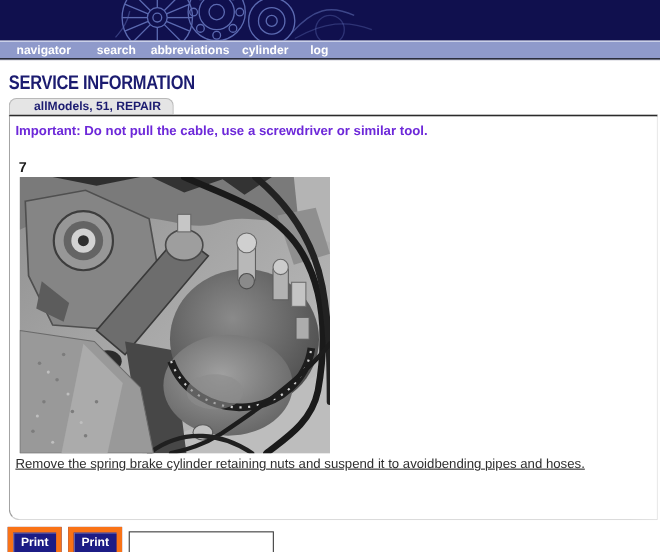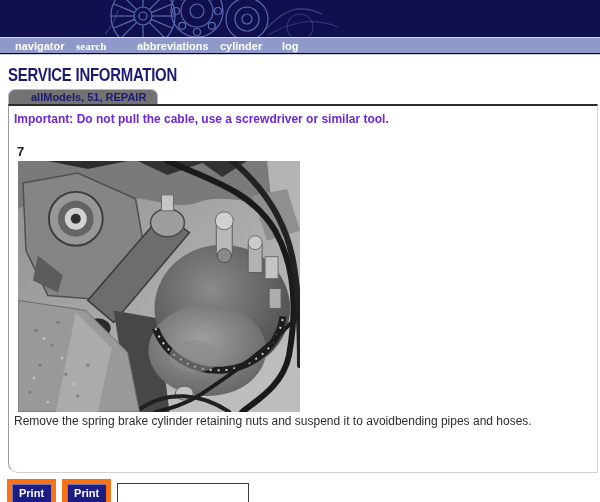--- a/index.html
+++ b/index.html
@@ -22,60 +22,60 @@
     border-top:1px solid #d9deef;
     border-bottom:1px solid #000000;
     box-shadow:0 1px 0 #cfcfda;
   }
   .nav-item {
     position:absolute; top:2px;
     color:#ffffff; font-size:11px; font-weight:bold;
     cursor:pointer; white-space:nowrap;
   }
   .nav-navigator { left:15px; }
-  .nav-search { left:76px;font-family:Liberation Serif, serif; }
+  .nav-search { left:88px; }
   .nav-abbreviations { left:137px; }
   .nav-settings { left:220px; }
   .nav-log { left:282px; }
 
   
   .page-title {
     margin:11px 0 3px 8px;
     font-size:18px; font-weight:bold; color:#1b1b70;
     letter-spacing:-0.3px;
     transform:scaleX(0.83); transform-origin:left center;
     white-space:nowrap;
   }
 
   
   .tab {
     margin-left:8px; width:150px; height:15px;
     border:1px solid #b8b8b8; border-bottom:none;
     border-radius:7px 7px 0 0;
     padding:1px 0 0 22px;
     font-size:11px; font-weight:bold; color:#1b1b70;
-    background:#737373; white-space:nowrap;
+    background:#e5e5e5; white-space:nowrap;
   }
 
   
   .panel {
     margin:0 2px 0 8px; height:369px;
     background:#ffffff;
     border-top:2px solid #2b2b2b;
     border-left:1px solid #9a9a9a;
     border-right:1px solid #dedede;
     border-bottom:1px solid #cfcfcf;
     border-radius:0 0 0 10px;
     padding:4px 4px 0 5px;
     position:relative;
   }
   .important-top { font-weight:bold; font-size:12px; color:#6d28d9; margin:2px 0 0 0; }
   .fig-num { font-weight:bold; font-size:13px; color:#1a1a1a; margin:18px 0 2px 3px; }
   .photo { display:block; margin-left:4px; width:282px; height:251px; background:#a8a8a8; }
-  .caption { font-size:12px; color:#2e2e2e; margin:2px 0 0 0; }
+  .caption { font-size:12px; color:#2e2e2e; margin:2px 0 0 0;text-decoration:underline; }
   .important-bottom { font-weight:bold; font-size:12.5px; color:#0e0e0e; margin:14px 0 0 0; }
 
   
   .footer { margin:6px 0 0 7px; display:flex; align-items:center; }
   .btn {
     font-family:"Liberation Sans", sans-serif;
     font-size:11px; font-weight:bold;
     background:#1c1c85; color:#ffffff;
     border:5px solid #f97316;
     box-shadow:inset 1px 1px 0 rgba(255,255,255,0.4);

